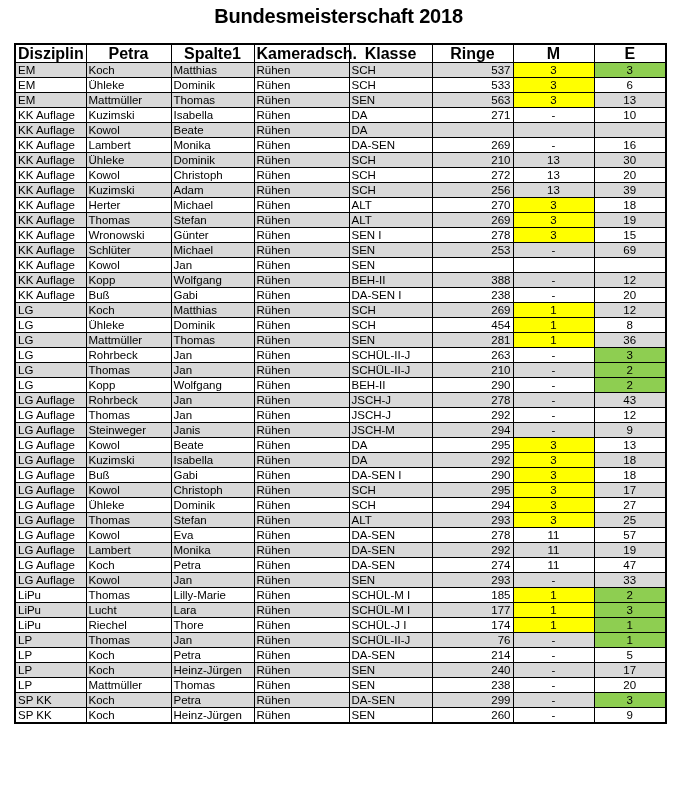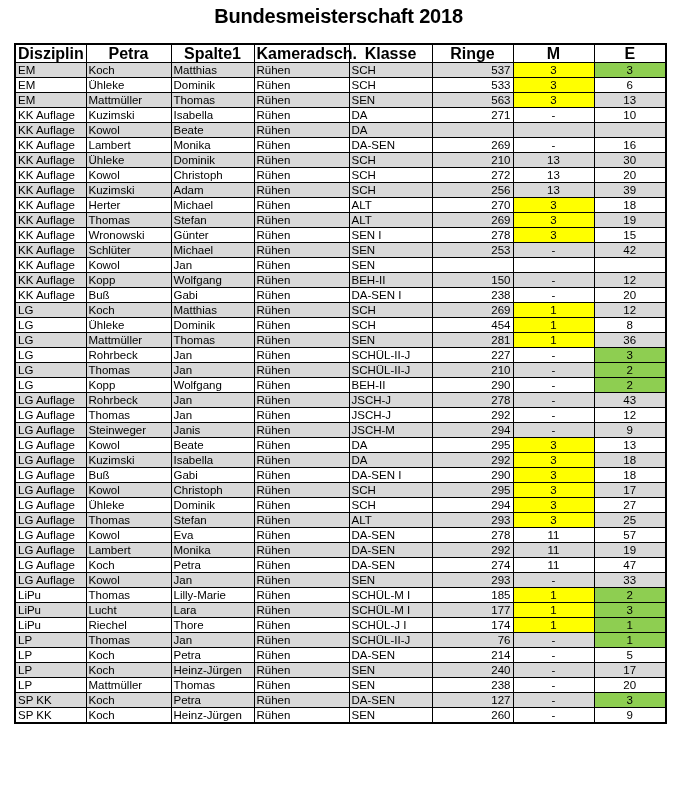--- a/index.html
+++ b/index.html
@@ -243,39 +243,39 @@
             <td class="ctr">15</td>
           </tr>
           <tr class="shaded">
             <td class="txt">KK Auflage</td>
             <td class="txt">Schlüter</td>
             <td class="txt clip">Michael</td>
             <td class="txt">Rühen</td>
             <td class="txt">SEN</td>
             <td class="num">253</td>
             <td class="ctr">-</td>
-            <td class="ctr">42</td>
+            <td class="ctr">69</td>
           </tr>
           <tr class="plain">
             <td class="txt">KK Auflage</td>
             <td class="txt">Kowol</td>
             <td class="txt clip">Jan</td>
             <td class="txt">Rühen</td>
             <td class="txt">SEN</td>
             <td class="num"></td>
             <td class="ctr"></td>
             <td class="ctr"></td>
           </tr>
           <tr class="shaded">
             <td class="txt">KK Auflage</td>
             <td class="txt">Kopp</td>
             <td class="txt clip">Wolfgang</td>
             <td class="txt">Rühen</td>
             <td class="txt">BEH-II</td>
-            <td class="num">150</td>
+            <td class="num">388</td>
             <td class="ctr">-</td>
             <td class="ctr">12</td>
           </tr>
           <tr class="plain">
             <td class="txt">KK Auflage</td>
             <td class="txt">Buß</td>
             <td class="txt clip">Gabi</td>
             <td class="txt">Rühen</td>
             <td class="txt">DA-SEN I</td>
             <td class="num">238</td>
@@ -311,21 +311,21 @@
             <td class="num">281</td>
             <td class="ctr hl-yellow">1</td>
             <td class="ctr">36</td>
           </tr>
           <tr class="plain">
             <td class="txt">LG</td>
             <td class="txt">Rohrbeck</td>
             <td class="txt clip">Jan</td>
             <td class="txt">Rühen</td>
             <td class="txt">SCHÜL-II-J</td>
-            <td class="num">227</td>
+            <td class="num">263</td>
             <td class="ctr">-</td>
             <td class="ctr hl-green">3</td>
           </tr>
           <tr class="shaded">
             <td class="txt">LG</td>
             <td class="txt">Thomas</td>
             <td class="txt clip">Jan</td>
             <td class="txt">Rühen</td>
             <td class="txt">SCHÜL-II-J</td>
             <td class="num">210</td>
@@ -541,21 +541,21 @@
             <td class="num">238</td>
             <td class="ctr">-</td>
             <td class="ctr">20</td>
           </tr>
           <tr class="shaded">
             <td class="txt">SP KK</td>
             <td class="txt">Koch</td>
             <td class="txt clip">Petra</td>
             <td class="txt">Rühen</td>
             <td class="txt">DA-SEN</td>
-            <td class="num">127</td>
+            <td class="num">299</td>
             <td class="ctr">-</td>
             <td class="ctr hl-green">3</td>
           </tr>
           <tr class="plain">
             <td class="txt">SP KK</td>
             <td class="txt">Koch</td>
             <td class="txt clip">Heinz-Jürgen</td>
             <td class="txt">Rühen</td>
             <td class="txt">SEN</td>
             <td class="num">260</td>

